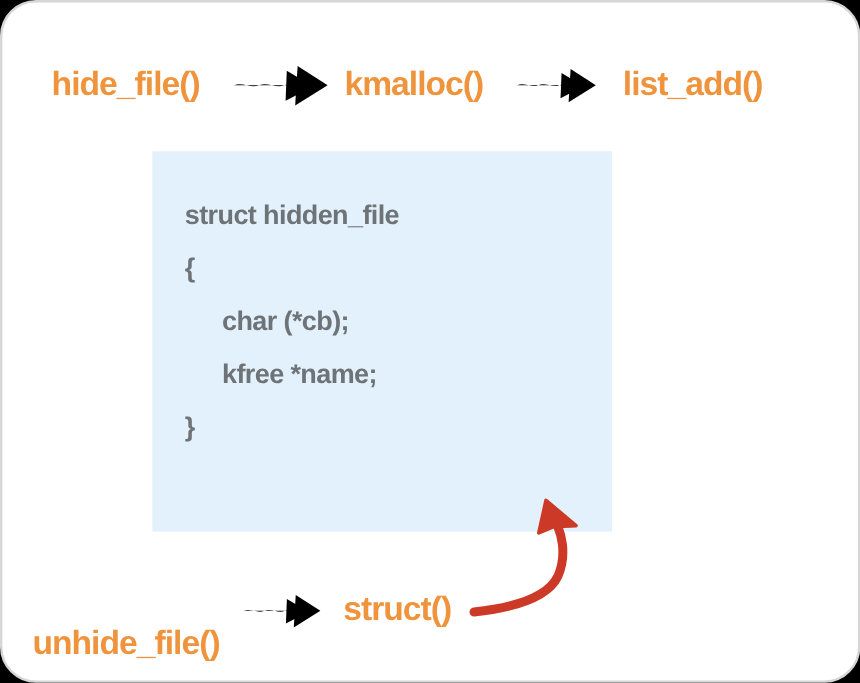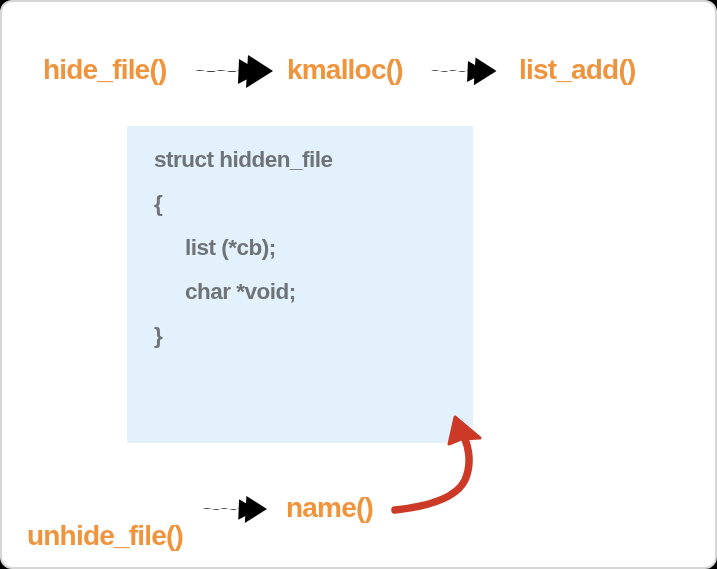--- a/index.html
+++ b/index.html
@@ -17,43 +17,43 @@
     background: var(--page-bg);
     font-family: "Liberation Sans", sans-serif;
     overflow: hidden;
   }
   .card {
     position: absolute;
     left: 0; top: 0;
     width: 717px; height: 569px;
     background: var(--card-bg);
     border: 2px solid var(--card-border);
-    border-radius: 12px;
+    border-radius: 30px;
   }
   .fn-label {
     position: absolute;
     font-weight: bold;
     font-size: 28px;
     letter-spacing: -0.8px;
     color: var(--function-text);
     white-space: nowrap;
     line-height: 32px;
   }
   #hide-file   { left: 41px;  top: 52px; }
   #kmalloc     { left: 285px; top: 52px; }
   #list-add    { left: 517px; top: 52px; }
   #unhide-file { left: 25px;  top: 518px; }
   #kfree       { left: 284px; top: 490px; }
 
   .code-box {
     position: absolute;
     left: 125px; top: 124px;
-    width: 346px; height: 317px;
+    width: 383px; height: 317px;
     background: var(--code-box-bg);
-    padding: 12px 0 0 27px;
+    padding: 32px 0 0 27px;
   }
   .code-line {
     font-weight: bold;
     font-size: 22.5px;
     letter-spacing: -0.5px;
     color: var(--code-text);
     line-height: 44px;
     height: 44px;
     white-space: pre;
   }
@@ -82,27 +82,27 @@
 
 <div class="card">
 
   <span class="fn-label" id="hide-file">hide_file()</span>
   <span class="fn-label" id="list-add">list_add()</span>
   <span class="fn-label" id="kmalloc">kmalloc()</span>
 
   <div class="code-box">
     <div class="code-line">struct hidden_file</div>
     <div class="code-line">{</div>
-    <div class="code-line indent">list (*cb);</div>
-    <div class="code-line indent">char *void;</div>
+    <div class="code-line indent">char (*cb);</div>
+    <div class="code-line indent">kfree *name;</div>
     <div class="code-line">}</div>
   </div>
 
   <span class="fn-label" id="unhide-file">unhide_file()</span>
-  <span class="fn-label" id="kfree">name()</span>
+  <span class="fn-label" id="kfree">struct()</span>
 
   <svg class="arrows-layer" viewBox="0 0 717 569" xmlns="http://www.w3.org/2000/svg" aria-hidden="true">
 
     <defs>
       <g id="hand-arrow">
         <path d="M0 0 c7 -3 14 3 21 0 c7 -3 14 3 21 0 c4 -1.5 8 1 12 0" stroke-width="5.5"></path>
         <path d="M44 -12 L66 1 L43 13" stroke-width="6"></path>
         <path d="M53 -16 L78 0 L51 17" stroke-width="7"></path>
       </g>
     </defs>

